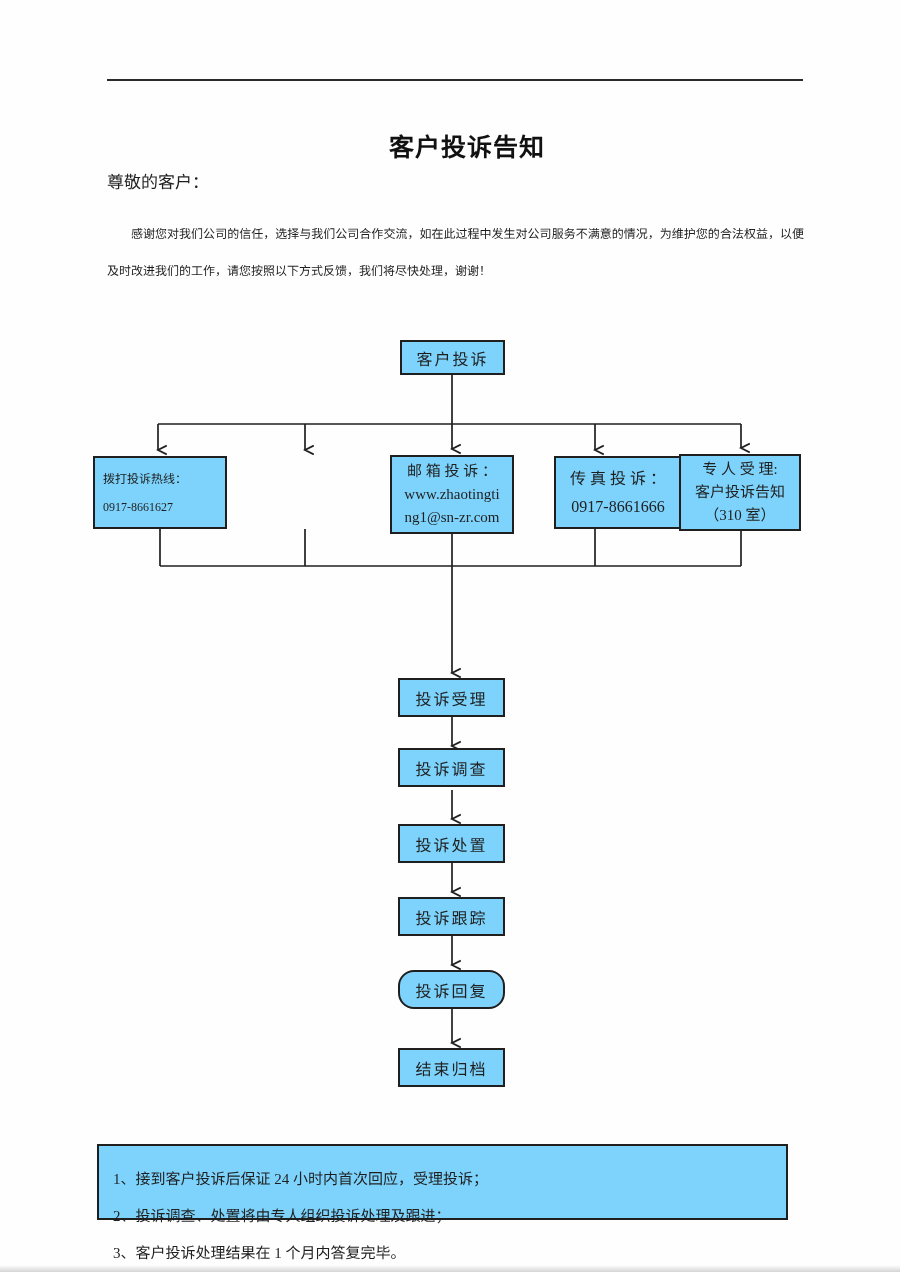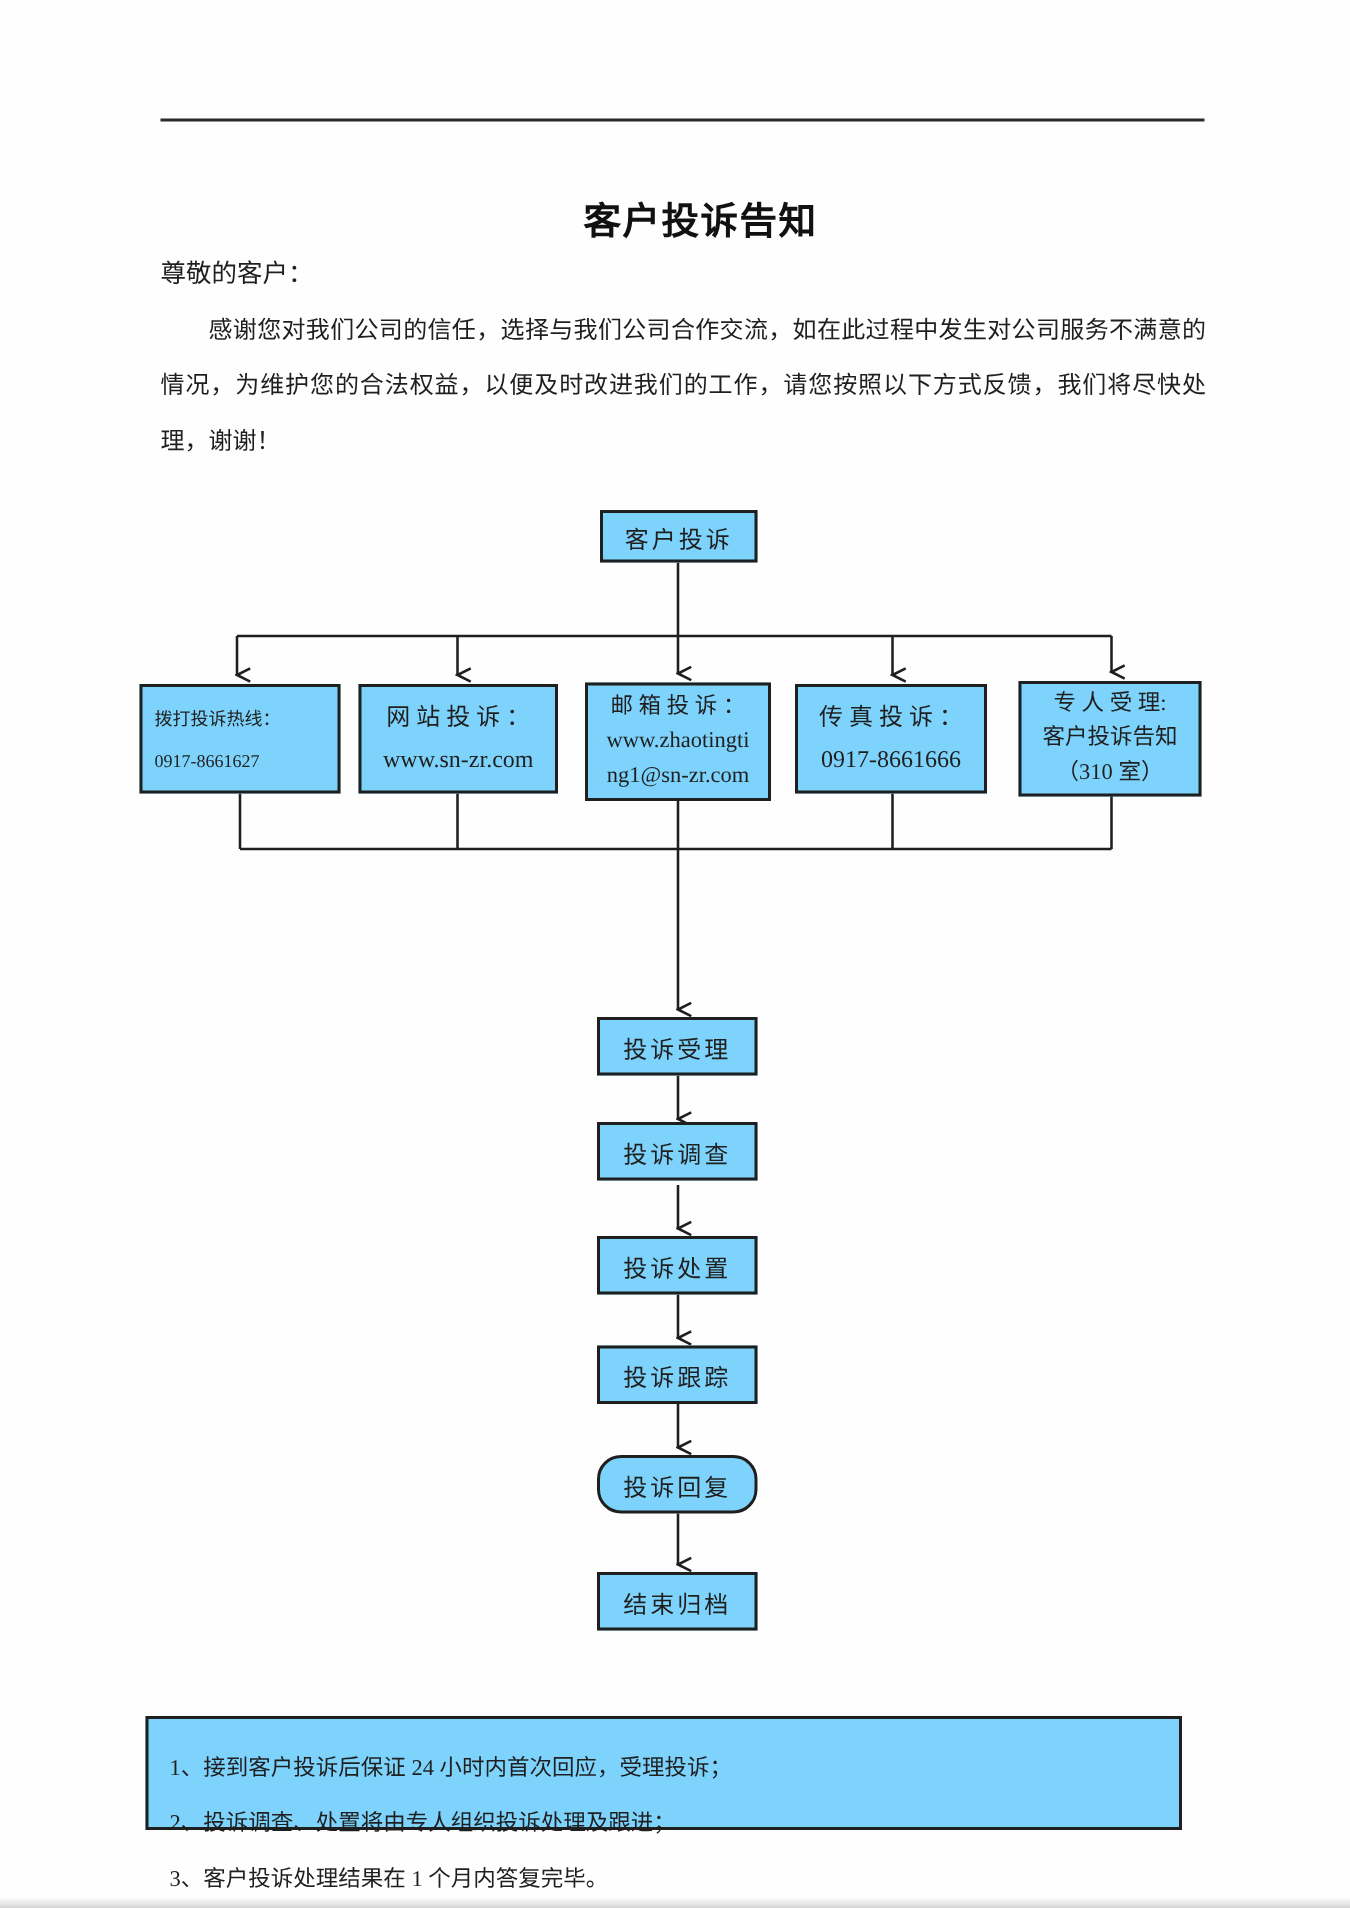--- a/index.html
+++ b/index.html
@@ -19,22 +19,22 @@
     position:absolute;left:107px;top:115px;width:696px;
     margin:12px;text-align:center;
     font-family:"Liberation Sans","DejaVu Sans",sans-serif;
     font-weight:bold;font-size:25px;letter-spacing:1px;color:#111;
   }
   .salutation{
     position:absolute;left:107px;top:168px;width:696px;
     font-size:17px;
   }
   .body-par{
-    position:absolute;left:107px;top:202px;width:697px;
-    margin:0;font-size:16px;line-height:37px;
+    position:absolute;left:107px;top:216px;width:697px;
+    margin:0;font-size:12px;line-height:37px;
     text-align:justify;text-indent:2em;
   }
   svg.connectors{
     position:absolute;left:0;top:0;width:900px;height:1272px;
     pointer-events:none;
   }
   .node,.channel,.notes-box{
     position:absolute;box-sizing:border-box;
     border:2px solid #1f1f1f;background:#7dd3fc;
   }
@@ -111,32 +111,28 @@
 
   <div class="node" style="left:400px;top:340px;width:105px;height:35px;">
     <span>客户投诉</span>
   </div>
 
   <div class="channel left" style="left:93px;top:456px;width:134px;height:73px;">
     <div class="ln">拨打投诉热线：</div>
     <div class="ln">0917-8661627</div>
   </div>
 
-  <div class="channel" style="left:239px;top:456px;width:133px;height:73px;font-size:16px;line-height:28px;">
-    <div class="ln">网 站 投 诉 ：</div>
-    <div class="ln">www.sn-zr.com</div>
-  </div>
 
   <div class="channel" style="left:390px;top:455px;width:124px;height:79px;">
     <div class="ln">邮 箱 投 诉 ：</div>
     <div class="ln">www.zhaotingti</div>
     <div class="ln">ng1@sn-zr.com</div>
   </div>
 
-  <div class="channel" style="left:530px;top:456px;width:128px;height:73px;font-size:16px;line-height:28px;">
+  <div class="channel" style="left:554px;top:456px;width:128px;height:73px;font-size:16px;line-height:28px;">
     <div class="ln">传 真 投 诉 ：</div>
     <div class="ln">0917-8661666</div>
   </div>
 
   <div class="channel" style="left:679px;top:454px;width:122px;height:77px;">
     <div class="ln">专 人 受 理:</div>
     <div class="ln">客户投诉告知</div>
     <div class="ln">（310 室）</div>
   </div>
 

